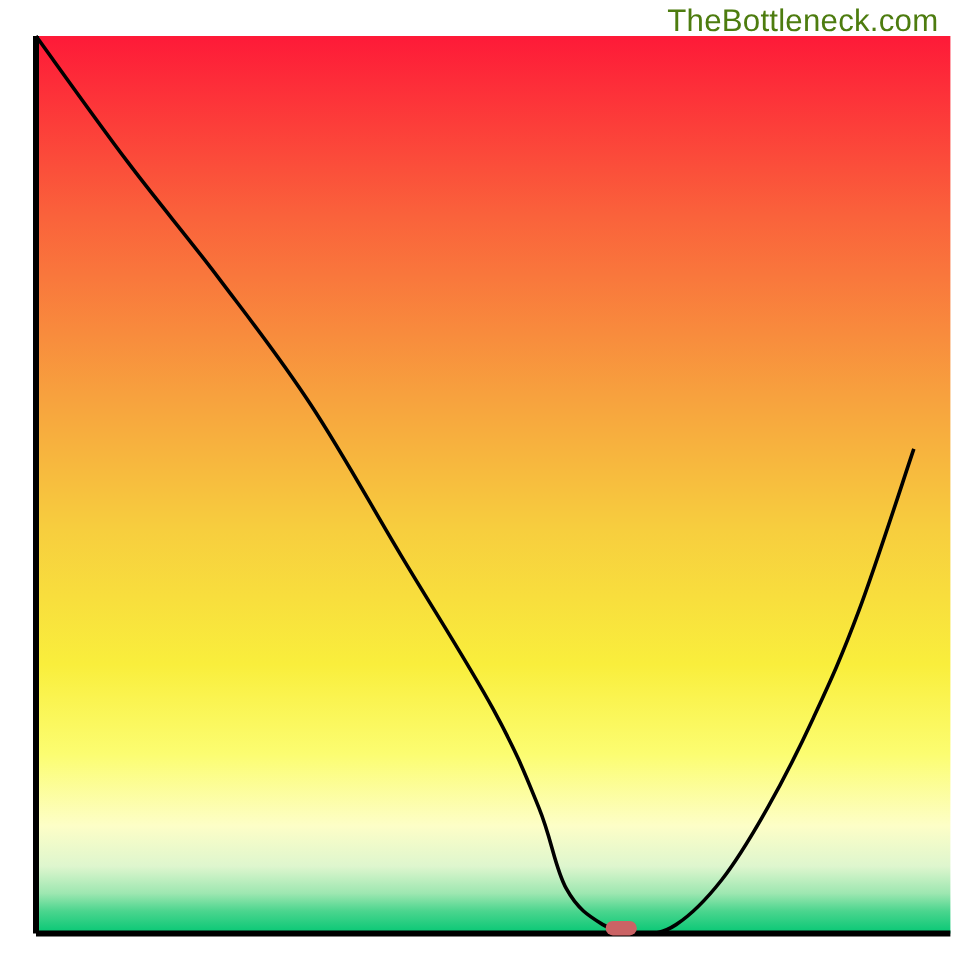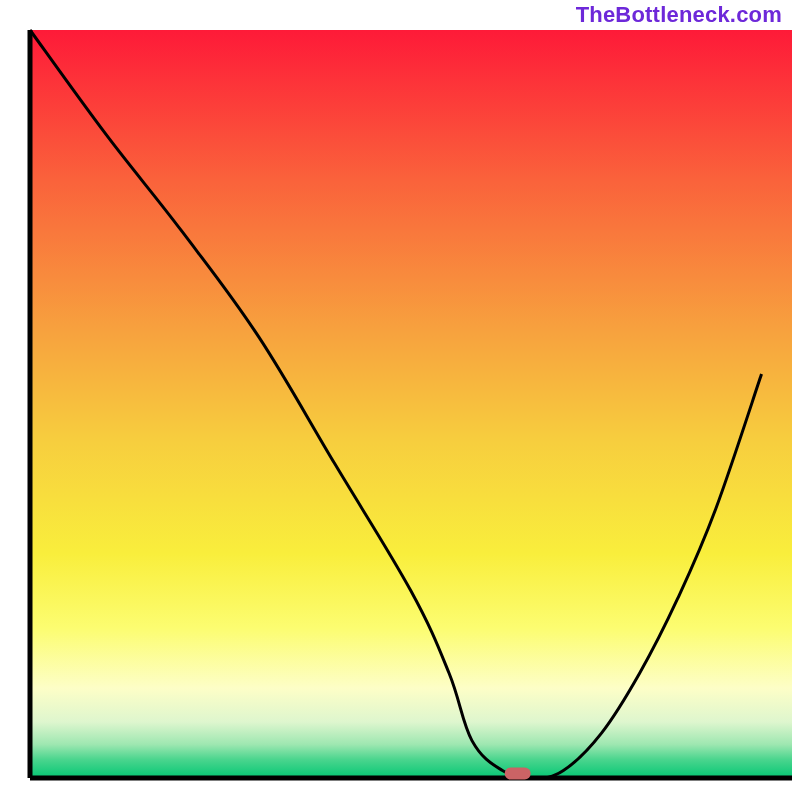--- a/index.html
+++ b/index.html
@@ -13,23 +13,23 @@
   }
   .wrap {
     position: relative;
     width: 800px;
     height: 800px;
   }
   .watermark {
     position: absolute;
     top: 2px;
     right: 18px;
-    font-size: 22px;
-    font-weight: 700;
-    color: #6d28d9;
+    font-size: 26px;
+    font-weight: 400;
+    color: #4d7c0f;
     letter-spacing: 0.2px;
   }
   svg {
     display: block;
   }
 </style>
 </head>
 <body>
 
 <div class="wrap">

